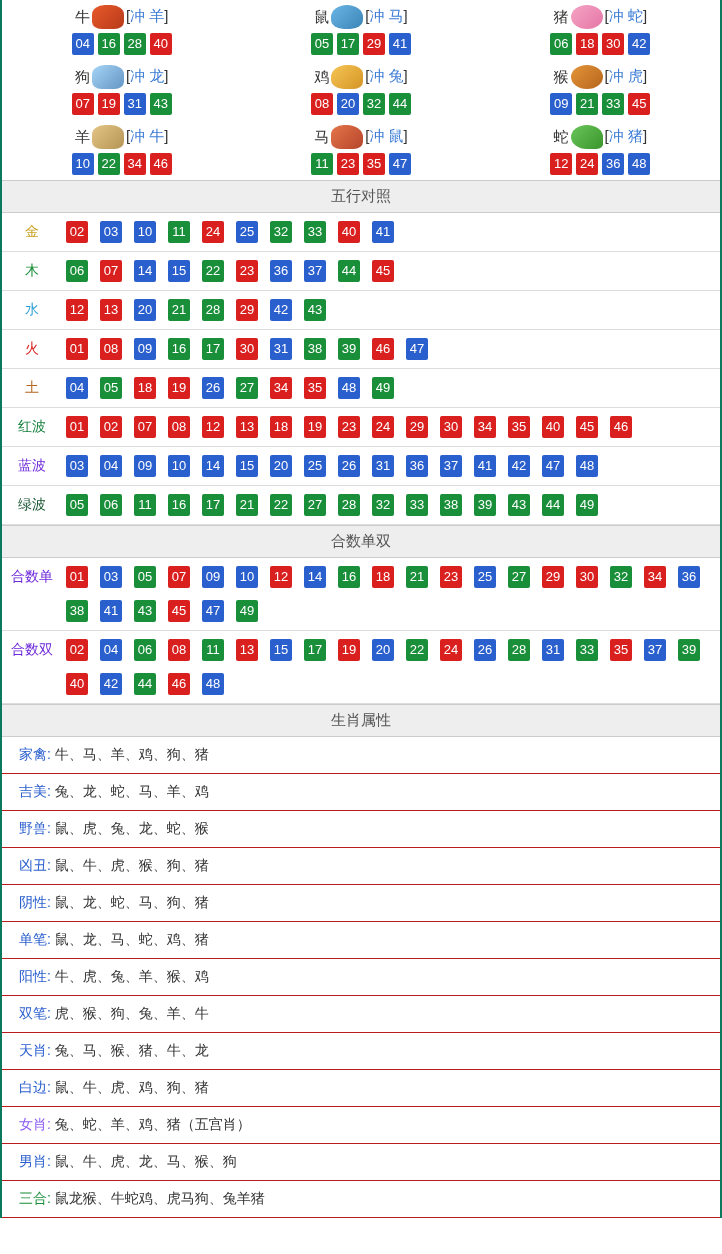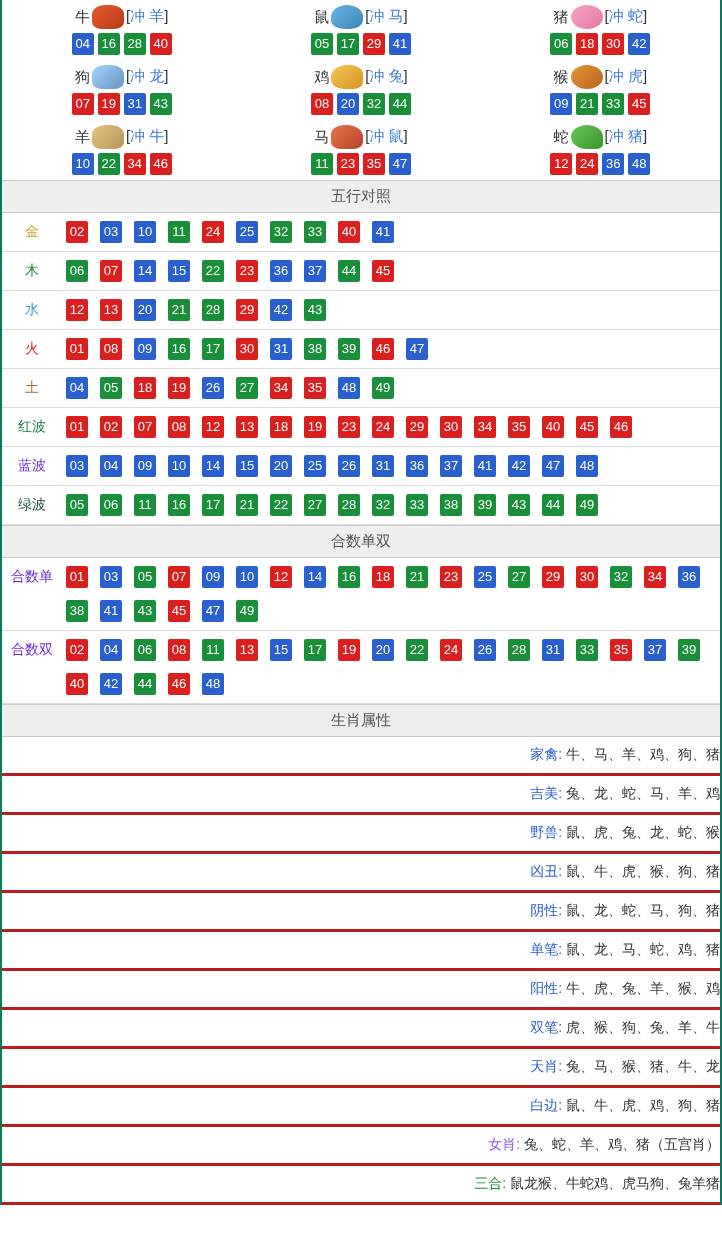--- a/index.html
+++ b/index.html
@@ -22,21 +22,21 @@
 .row-label{width:60px;text-align:center;padding-top:2px}
 .row-balls{flex:1;display:flex;flex-wrap:wrap;gap:12px;padding-left:4px}
 .lbl-gold{color:#c9a227}
 .lbl-wood{color:#1a8f3a}
 .lbl-water{color:#2a9fd5}
 .lbl-fire{color:#d9201f}
 .lbl-earth{color:#b5651d}
 .lbl-red{color:#15803d}
 .lbl-blue{color:#6d28d9}
 .lbl-green{color:#14532d}
-.attr-row{text-align:right;padding:9px 0;border-bottom:3px solid #b91c1c;font-size:14px}
+.attr-row{text-align:left;padding:9px 17px;border-bottom:1px solid #b91c1c;font-size:14px}
 .attr-label{color:#2a5fce}
 .attr-value{color:#333}
 .attr-label.red{color:#8b5cf6}
 .attr-label.green{color:#1a8f3a}
 
 .zi{position:relative}
 .zi-ox{background:linear-gradient(135deg,#e85a2a,#b83a1a);border-radius:40% 40% 30% 30%}
 .zi-rat{background:linear-gradient(135deg,#6ab5e5,#3a85b5);border-radius:50% 50% 40% 40%}
 .zi-pig{background:linear-gradient(135deg,#f5a5c5,#e575a5);border-radius:50%}
 .zi-dog{background:linear-gradient(135deg,#a5d5f5,#6595c5);border-radius:40% 40% 30% 30%}
@@ -349,16 +349,17 @@
       <div class="attr-row"><span class="attr-label ">吉美:</span> <span class="attr-value">兔、龙、蛇、马、羊、鸡</span></div>
       <div class="attr-row"><span class="attr-label ">野兽:</span> <span class="attr-value">鼠、虎、兔、龙、蛇、猴</span></div>
       <div class="attr-row"><span class="attr-label ">凶丑:</span> <span class="attr-value">鼠、牛、虎、猴、狗、猪</span></div>
       <div class="attr-row"><span class="attr-label ">阴性:</span> <span class="attr-value">鼠、龙、蛇、马、狗、猪</span></div>
       <div class="attr-row"><span class="attr-label ">单笔:</span> <span class="attr-value">鼠、龙、马、蛇、鸡、猪</span></div>
       <div class="attr-row"><span class="attr-label ">阳性:</span> <span class="attr-value">牛、虎、兔、羊、猴、鸡</span></div>
       <div class="attr-row"><span class="attr-label ">双笔:</span> <span class="attr-value">虎、猴、狗、兔、羊、牛</span></div>
       <div class="attr-row"><span class="attr-label ">天肖:</span> <span class="attr-value">兔、马、猴、猪、牛、龙</span></div>
       <div class="attr-row"><span class="attr-label ">白边:</span> <span class="attr-value">鼠、牛、虎、鸡、狗、猪</span></div>
       <div class="attr-row"><span class="attr-label red">女肖:</span> <span class="attr-value">兔、蛇、羊、鸡、猪（五宫肖）</span></div>
+      <div class="attr-row"><span class="attr-label ">男肖:</span> <span class="attr-value">鼠、牛、虎、龙、马、猴、狗</span></div>
       <div class="attr-row"><span class="attr-label green">三合:</span> <span class="attr-value">鼠龙猴、牛蛇鸡、虎马狗、兔羊猪</span></div>
     </div>
 
 </div>
 
 </body></html>

